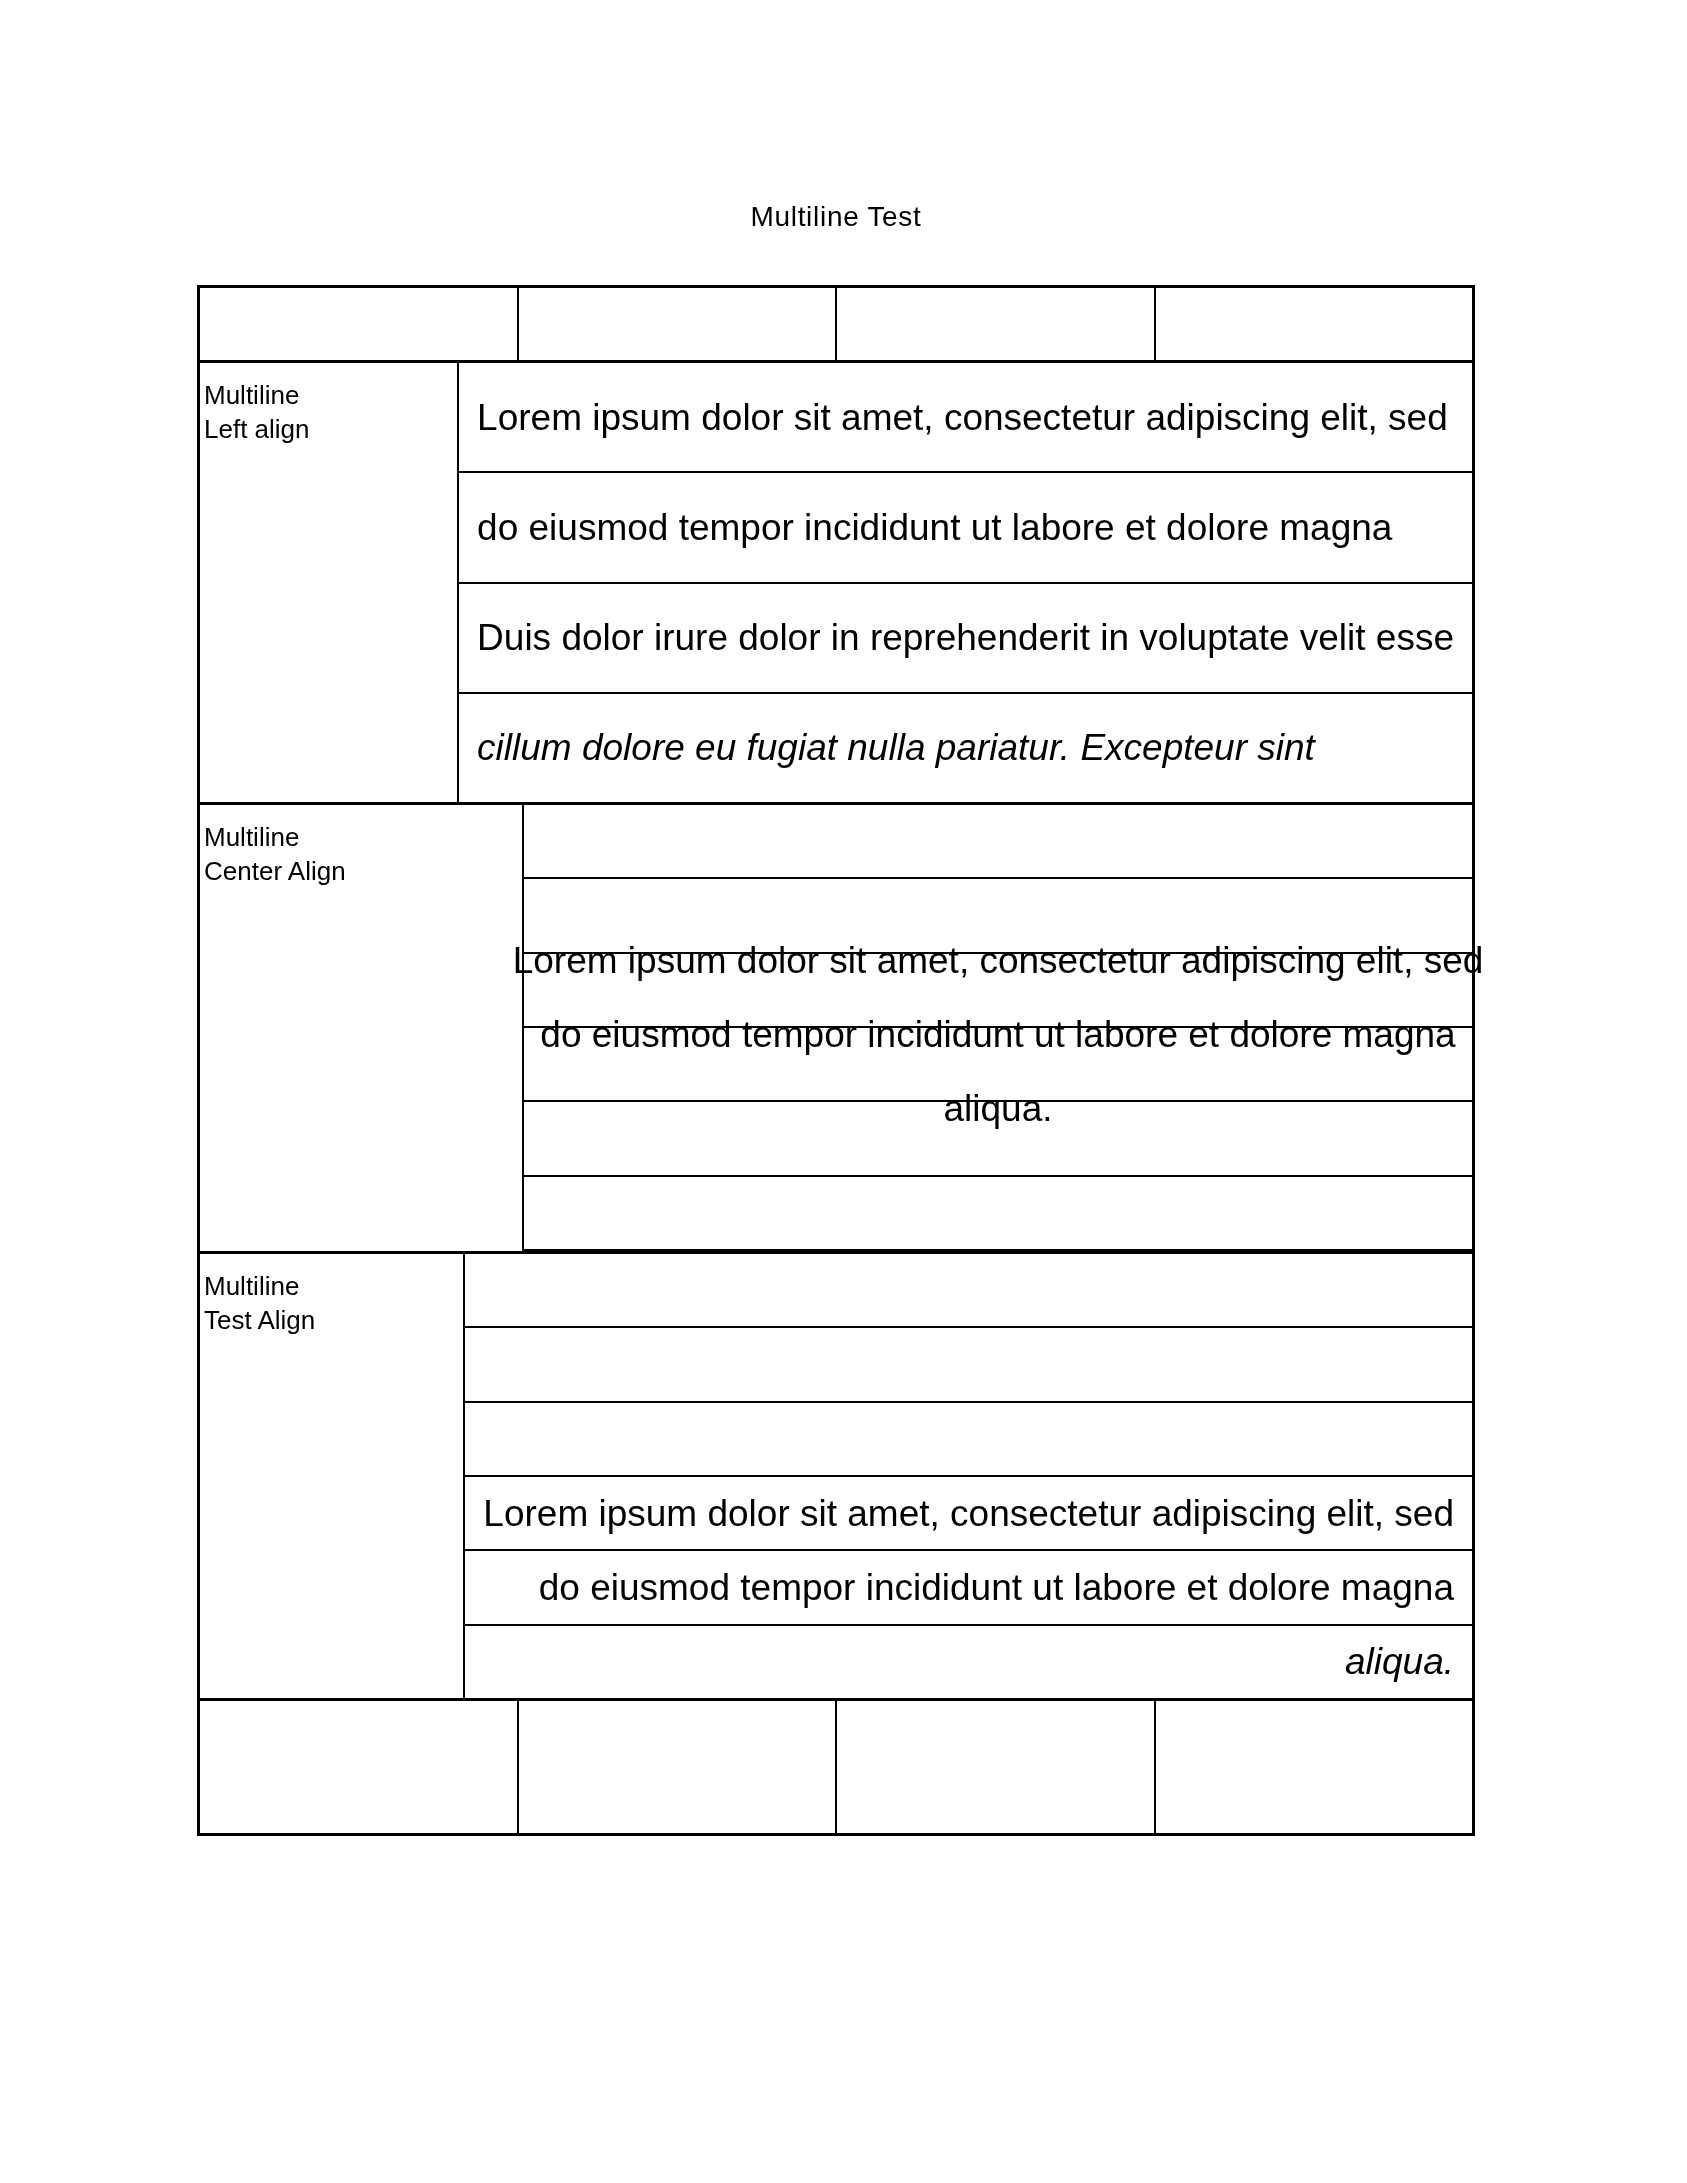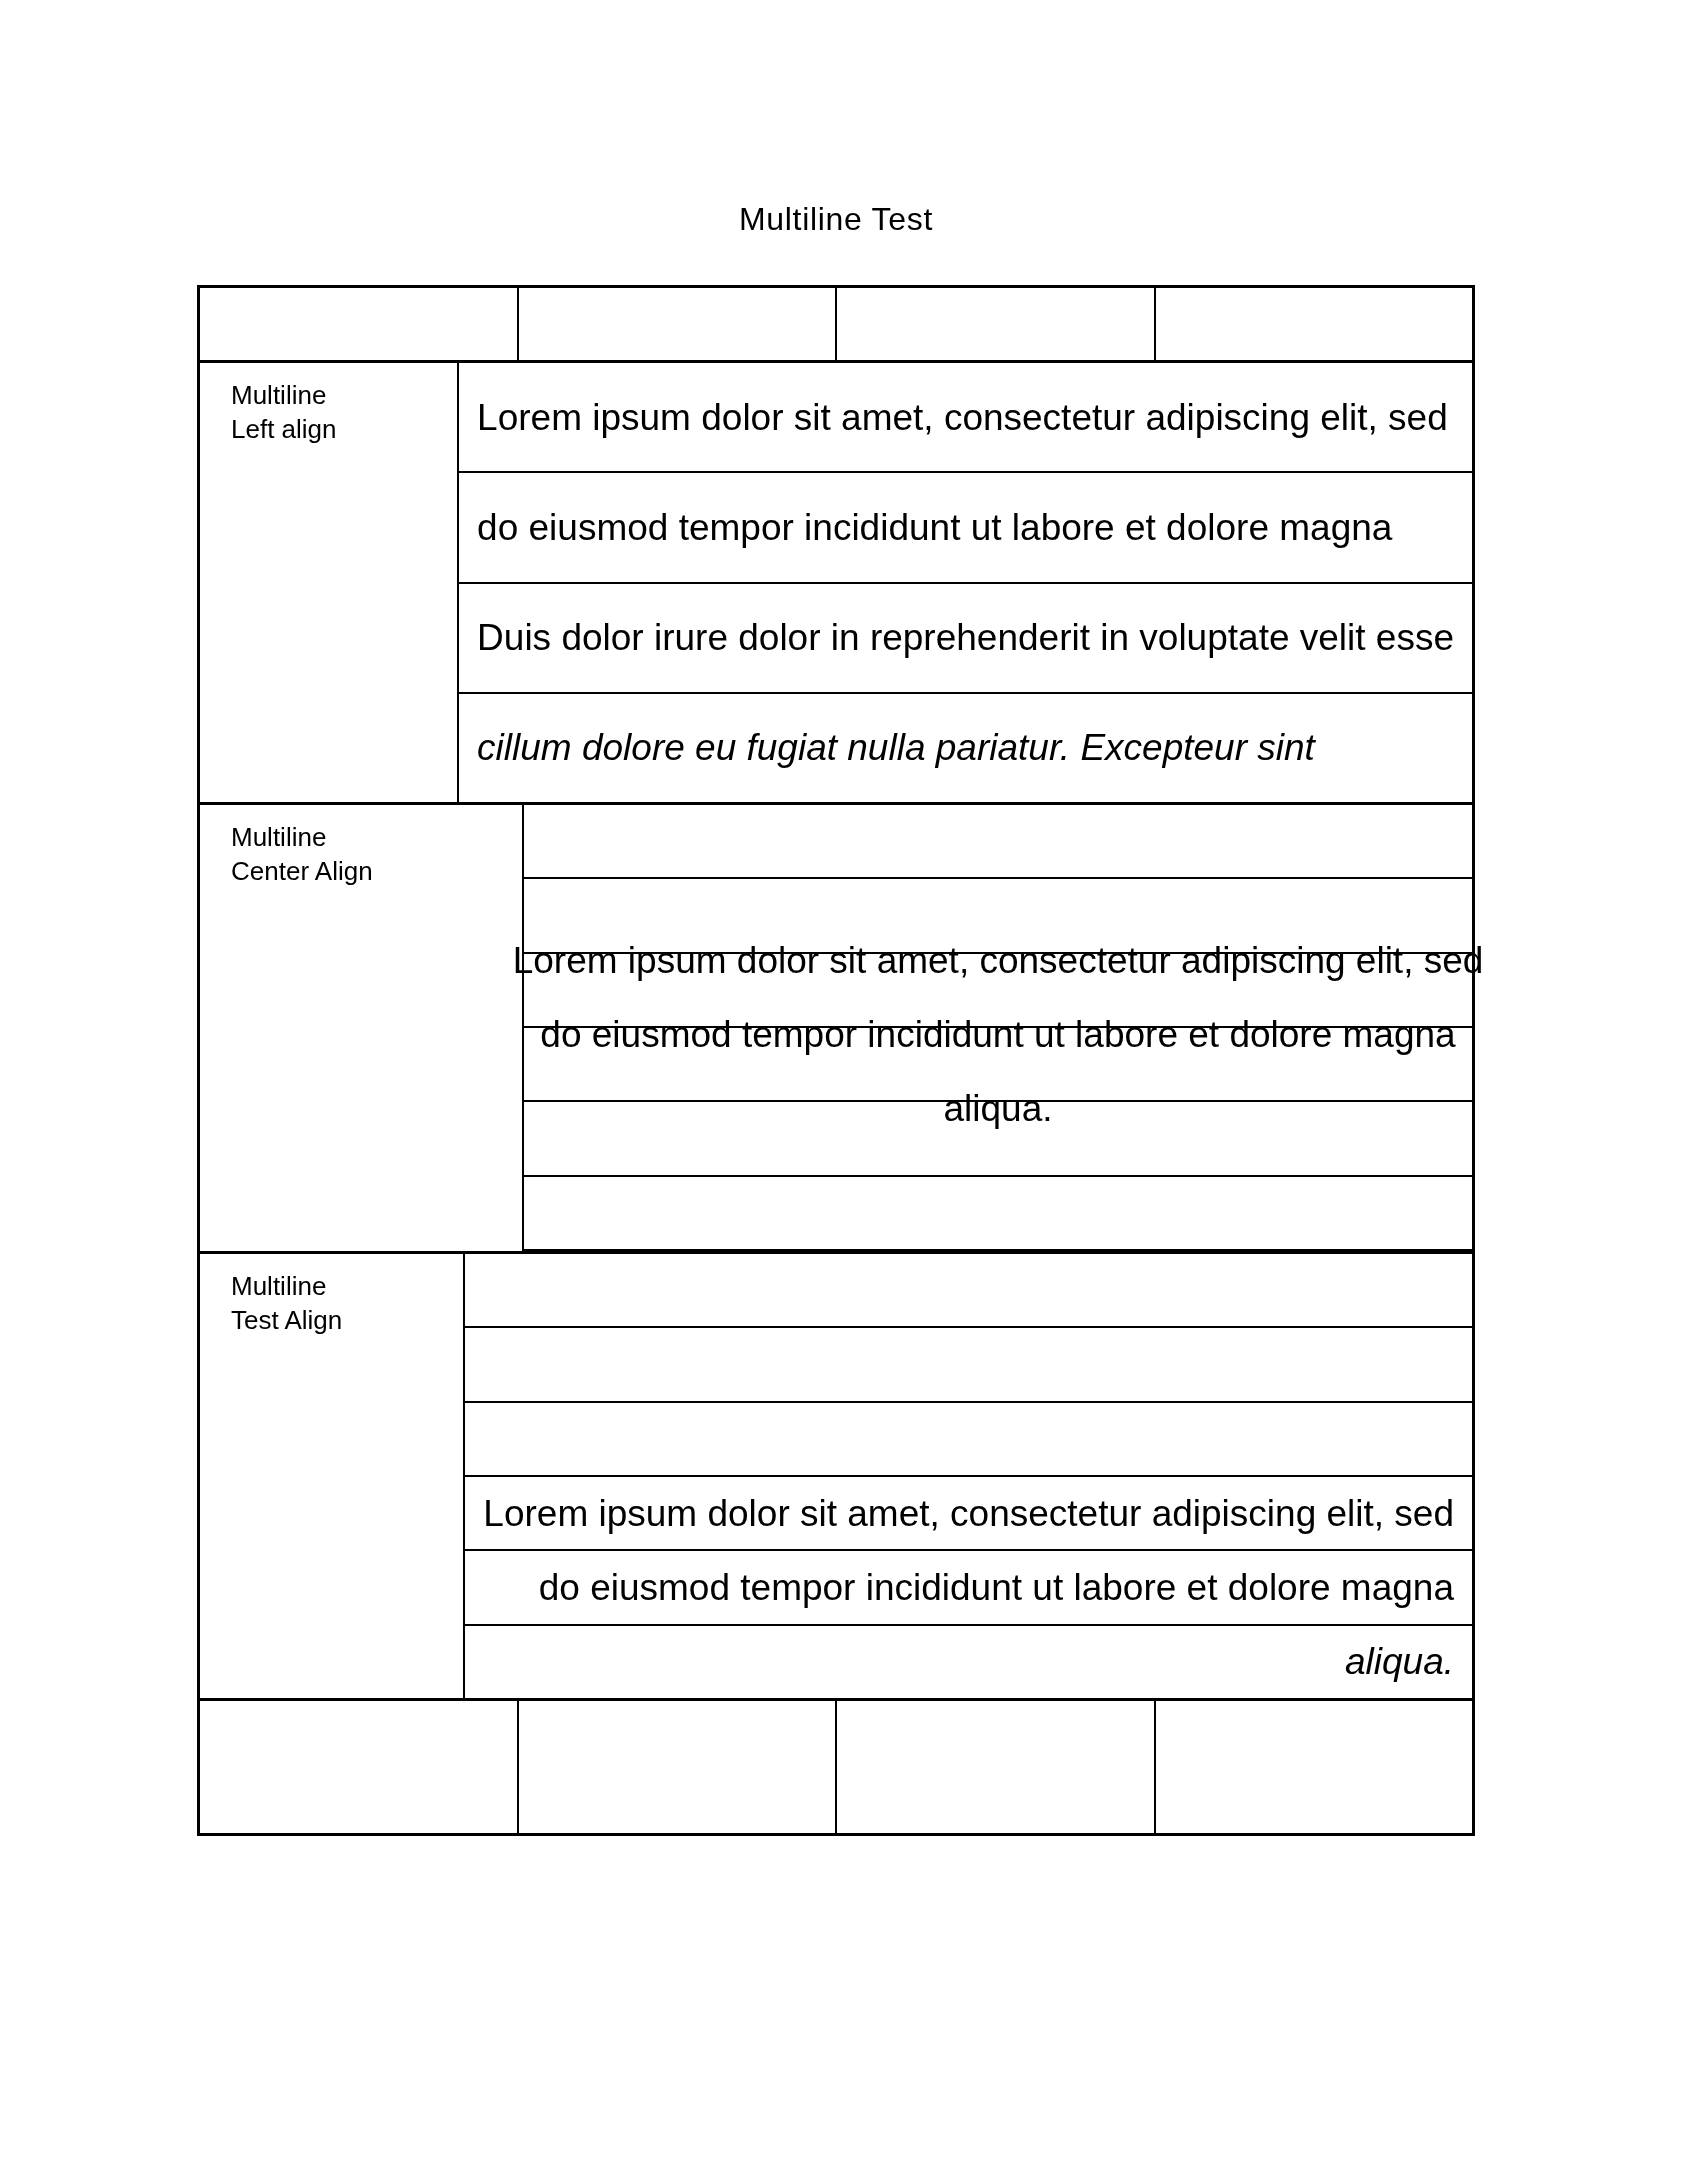--- a/index.html
+++ b/index.html
@@ -7,21 +7,21 @@
     width: 1687px; height: 2183px;
     background: #ffffff;
     font-family: "Liberation Sans", "DejaVu Sans", sans-serif;
     color: #000000;
     position: relative;
   }
   .title {
     position: absolute;
     top: 201px; left: 197px; width: 1278px;
     text-align: center;
-    font-size: 32px;
+    font-size: 28px;
     font-weight: 400;
     letter-spacing: 0.7px;
   }
   .mtable {
     position: absolute;
     top: 285px; left: 197px;
     width: 1278px; height: 1551px;
     border: 3.4px solid #000;
     background: #fff;
     display: flex;
@@ -32,21 +32,21 @@
   .grid-row .gcell + .gcell { border-left: 2.1px solid #000; }
   .header-row { height: 75px; border-bottom: 3.4px solid #000; }
   .footer-row { flex: 1 1 auto; }
   .section { display: flex; border-bottom: 3.4px solid #000; }
   .sec-left   { height: 442px; }
   .sec-center { height: 449px; }
   .sec-right  { height: 447px; }
   .label-cell {
     width: 324px;
     border-right: 2.8px solid #000;
-    padding: 15px 31px;
+    padding: 15px 4px;
     font-size: 26px;
     line-height: 34px;
   }
   .label-line { display: block; }
   .content {
     flex: 1 1 0;
     position: relative;
     display: flex;
     flex-direction: column;
   }

